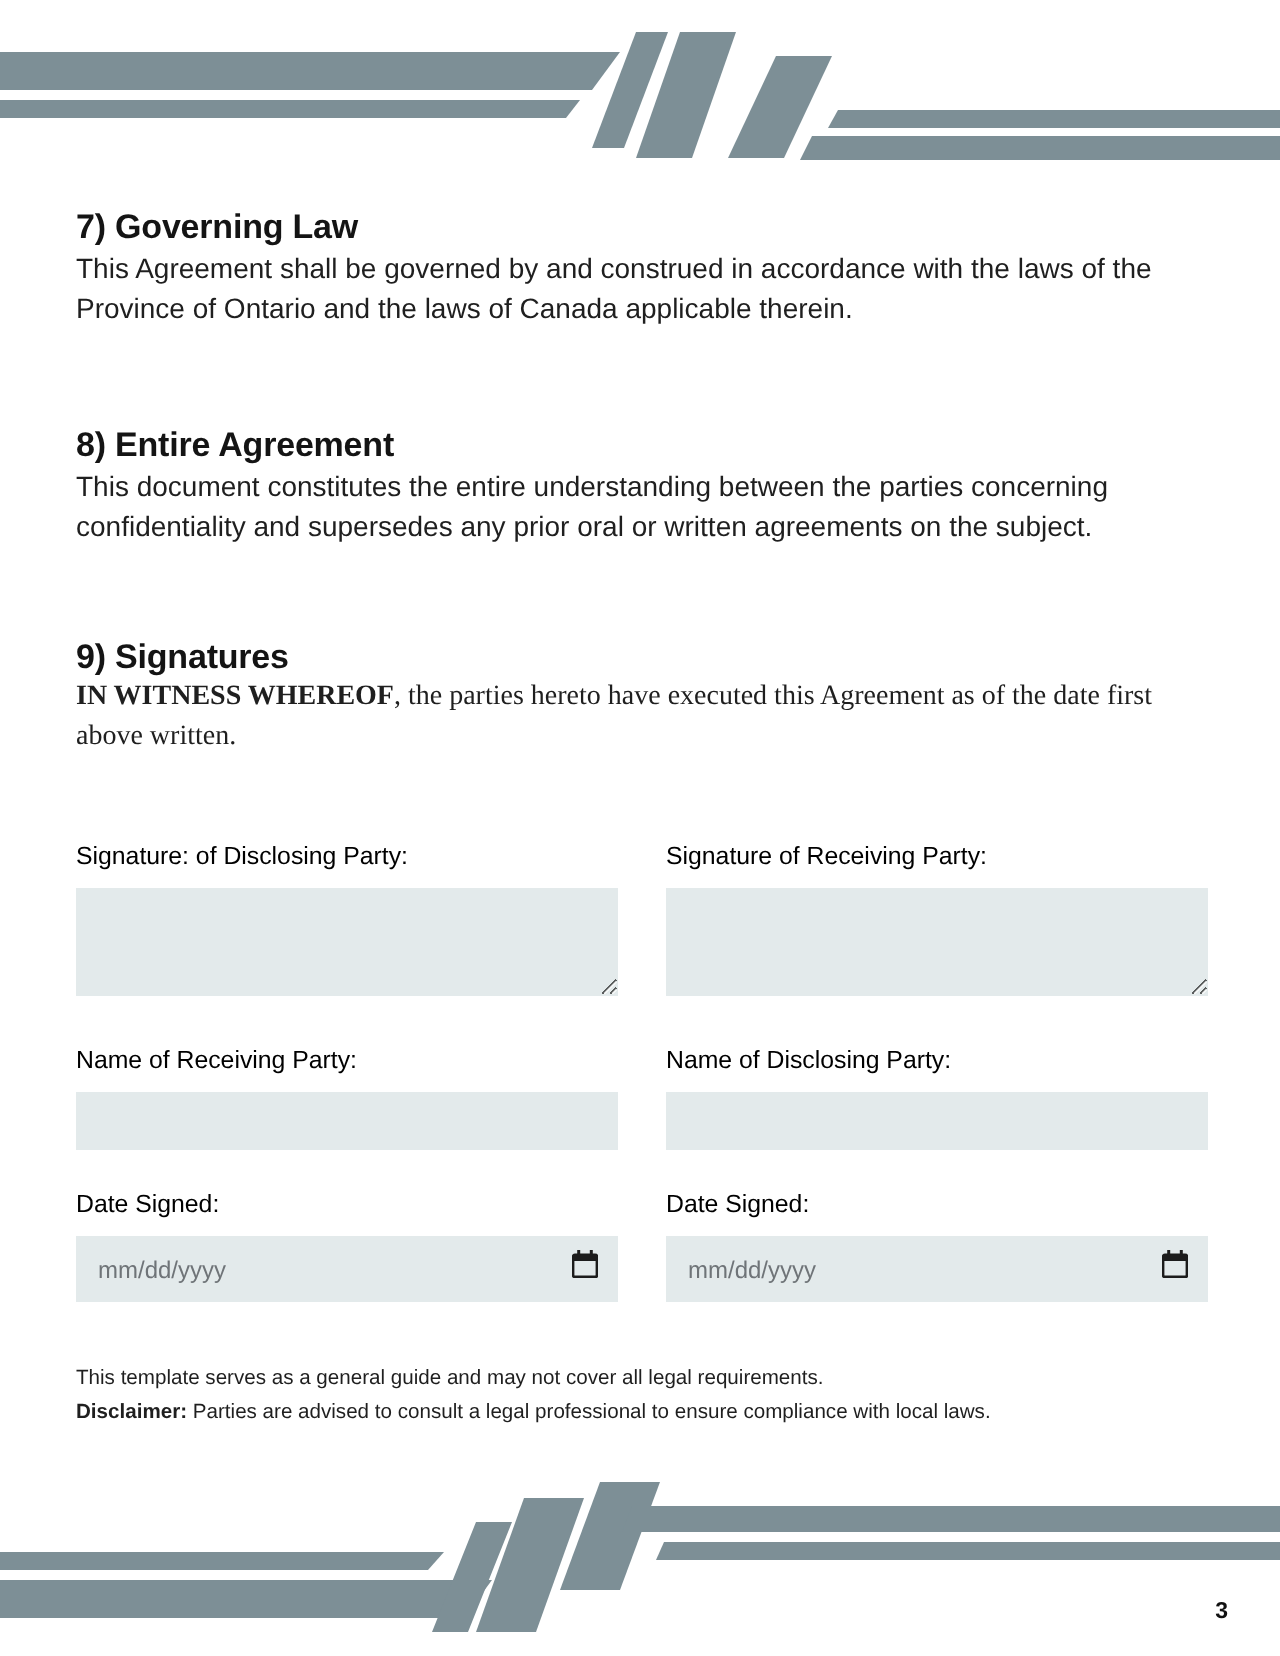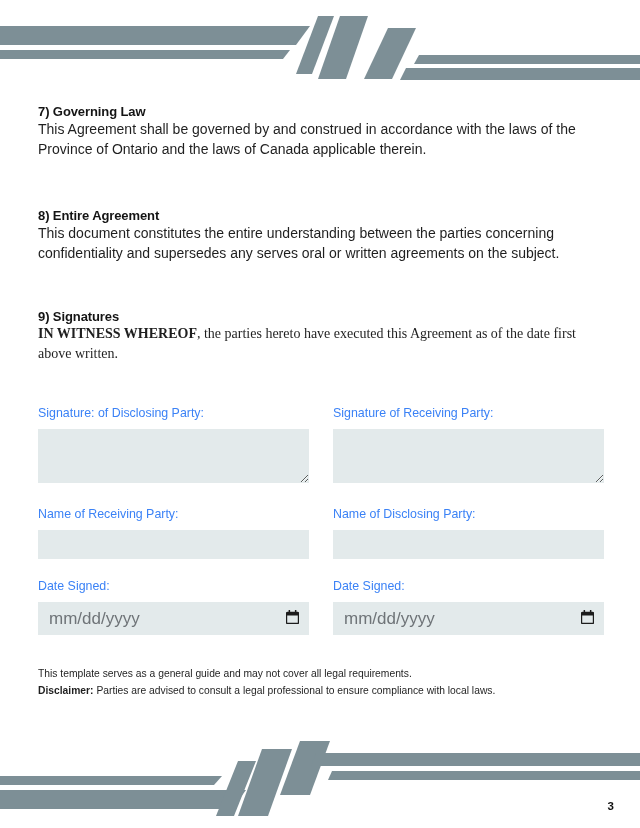--- a/index.html
+++ b/index.html
@@ -33,21 +33,21 @@
 
   
   .content {
     position: absolute;
     left: 38px;
     top: 104px;
     width: 566px;
   }
 
   h2.section-heading {
-    font-size: 13px;
+    font-size: 17px;
     font-weight: bold;
     letter-spacing: -0.1px;
     margin: 0;
     color: #141414;
   }
   .sec-7-heading { margin-top: 8px; }
   .sec-8-heading { margin-top: 0; }
   .sec-9-heading { margin-top: 0; }
 
   p.body-text {
@@ -71,21 +71,21 @@
     display: flex;
     gap: 24px;
   }
   .sig-col {
     width: 271px;
     flex: 0 0 271px;
   }
   .field-label {
     font-size: 12.4px;
     line-height: 16px;
-    color: #3b82f6;
+    color: #000000;
     margin: 0 0 8px 0;
     display: block;
   }
   .field-box {
     background: #e3eaeb;
     border: none;
     width: 100%;
     box-sizing: border-box;
   }
   .sig-box { height: 54px; }
@@ -98,21 +98,21 @@
     background: #e3eaeb;
     height: 33px;
     width: 100%;
     box-sizing: border-box;
     display: flex;
     align-items: center;
     justify-content: space-between;
     padding: 0 10px 0 11px;
   }
   .date-placeholder {
-    font-size: 17px;
+    font-size: 12px;
     color: #6f7478;
     font-family: "Liberation Sans", sans-serif;
   }
   .cal-icon { display: block; }
 
   
   .disclaimer {
     margin-top: 31px;
     font-size: 10.3px;
     line-height: 16.5px;
@@ -166,21 +166,21 @@
   </div>
 
   <div class="content">
 
     <h2 class="section-heading sec-7-heading">7) Governing Law</h2>
     <p class="body-text sec-7-body">This Agreement shall be governed by and construed in accordance with the laws of the Province of Ontario and the laws of Canada applicable therein.</p>
 
     <div class="spacer-lg"></div>
 
     <h2 class="section-heading sec-8-heading">8) Entire Agreement</h2>
-    <p class="body-text sec-8-body">This document constitutes the entire understanding between the parties concerning confidentiality and supersedes any serves oral or written agreements on the subject.</p>
+    <p class="body-text sec-8-body">This document constitutes the entire understanding between the parties concerning confidentiality and supersedes any prior oral or written agreements on the subject.</p>
 
     <div class="spacer-md"></div>
 
     <h2 class="section-heading sec-9-heading">9) Signatures</h2>
     <p class="body-text sec-9-body"><strong>IN WITNESS WHEREOF</strong><span>, the parties hereto have executed this Agreement as of the date first above written.</span></p>
 
     <div class="sig-area">
 
       <div class="sig-row">
         <div class="sig-col">

